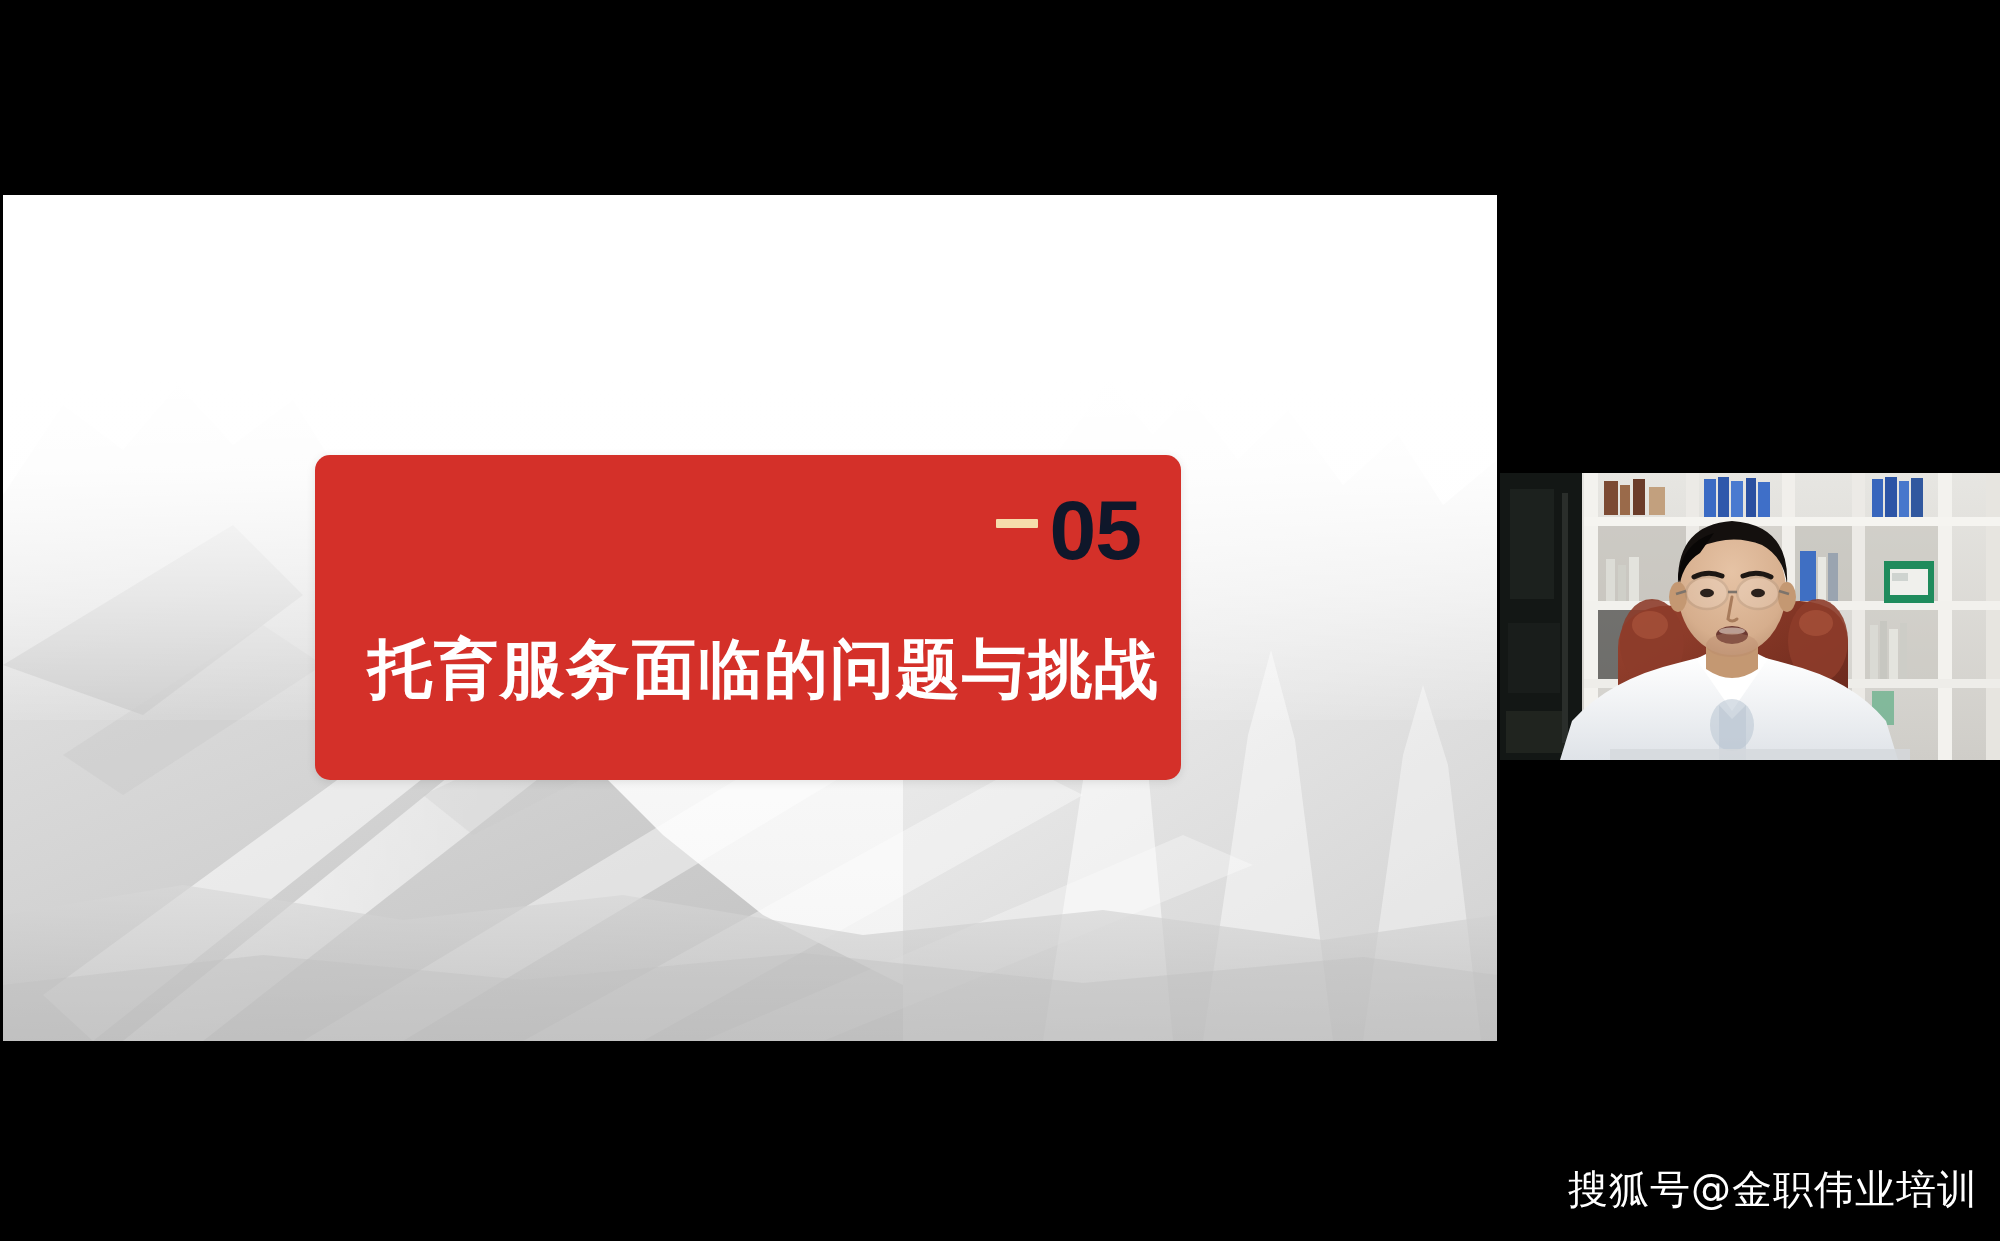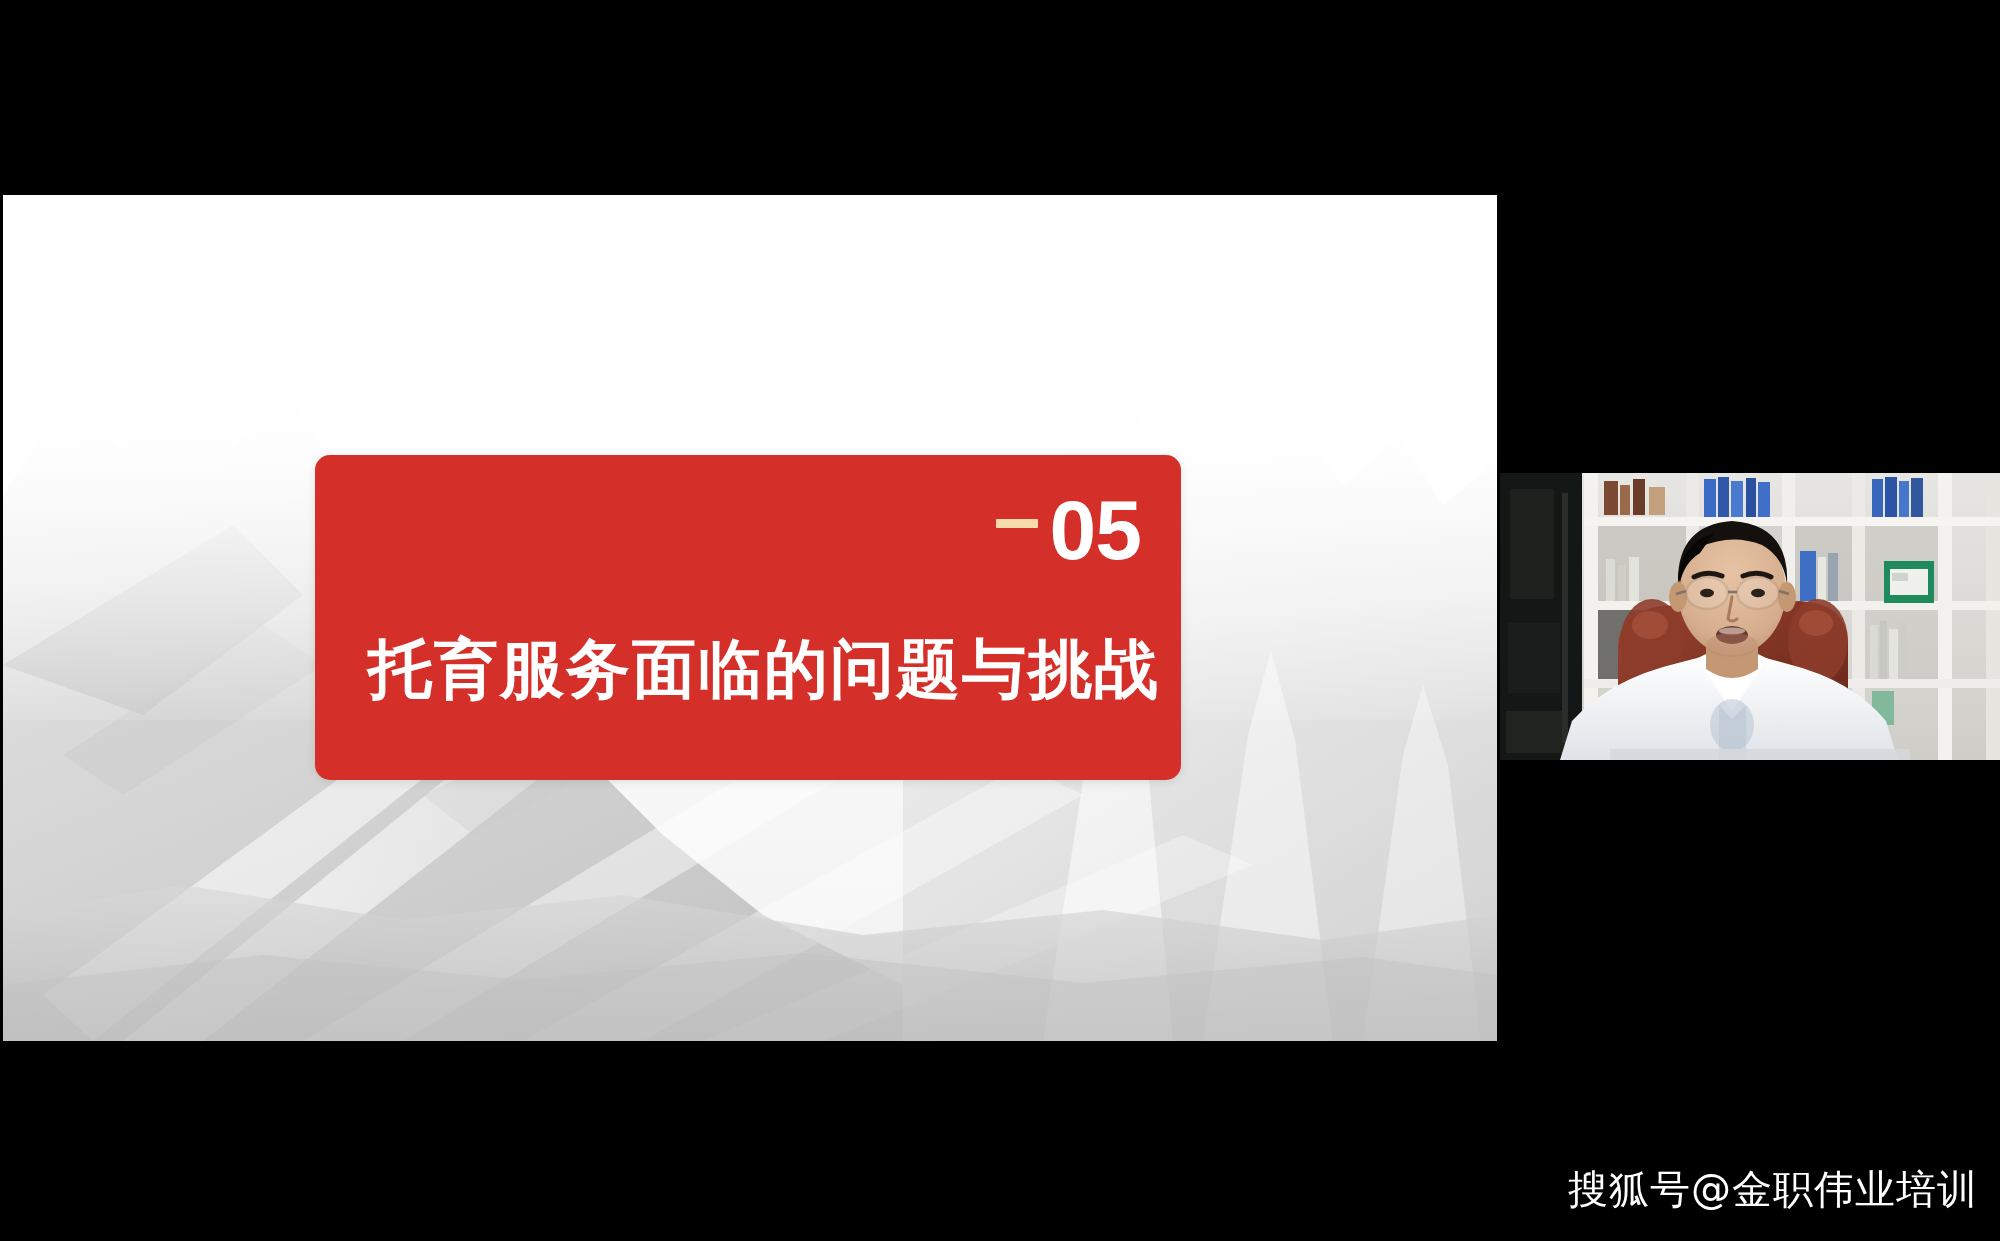--- a/index.html
+++ b/index.html
@@ -88,21 +88,21 @@
     display: block;
     width: 42px;
     height: 9px;
     background: #f6dcab;
     margin-top: 30px;
     border-radius: 1px;
   }
   .banner-number {
     font-size: 84px;
     font-weight: bold;
-    color: #ffffff;
+    color: #0f172a;
     line-height: 0.98;
     letter-spacing: -1px;
     font-family: "Liberation Sans", "DejaVu Sans", sans-serif;
   }
 
   .banner-title {
     position: absolute;
     left: 53px;
     top: 176px;
     font-size: 64px;

